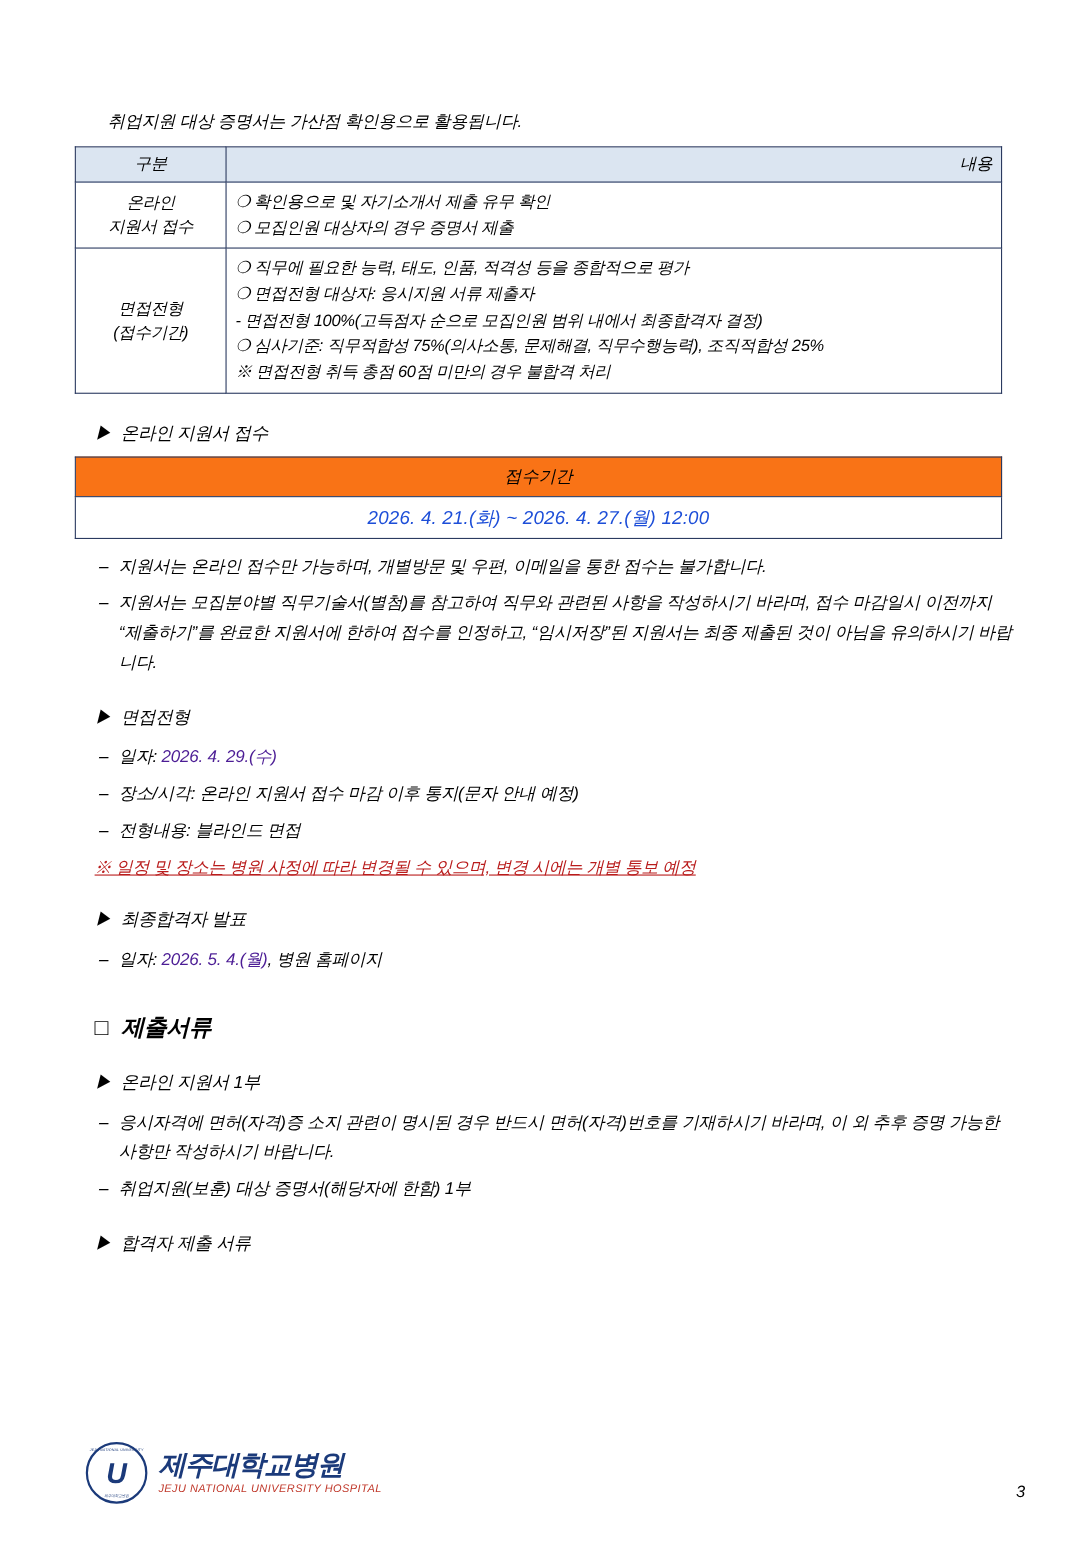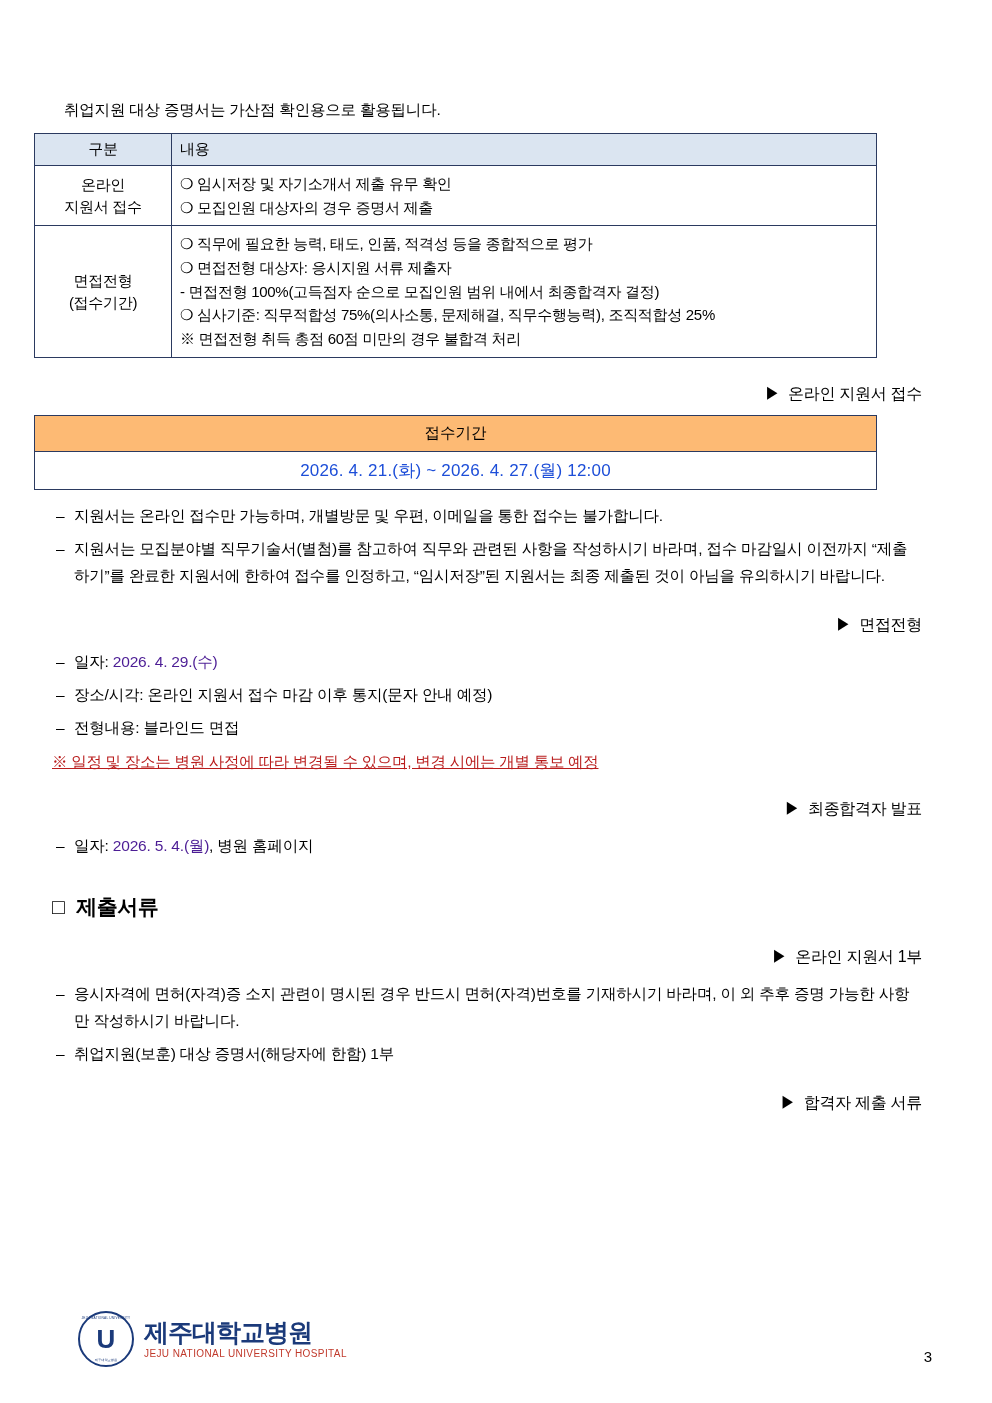--- a/index.html
+++ b/index.html
@@ -13,21 +13,22 @@
     position: relative;
     font-family: "Liberation Sans", sans-serif;
     color: #000000;
     font-size: 15.5px;
   }
   .page {
     position: relative;
     width: 992px;
     height: 1403px;
     box-sizing: border-box;
-    padding: 100px 70px 40px 34px;
+    padding: 100px 70px 40px 68px;
+    font-style: italic;
   }
 
   
   .lead {
     font-size: 15.5px;
     margin: 0 0 12px 30px;
     letter-spacing: -0.2px;
   }
 
   
@@ -39,53 +40,52 @@
   }
   table.doc-table td, table.doc-table th {
     border: 1px solid #2b3a60;
     padding: 6px 8px;
     font-size: 15px;
     vertical-align: middle;
     letter-spacing: -0.3px;
   }
   .th-cell {
     background: #dbe5f1;
-    text-align: left;
+    text-align: right;
     font-weight: normal;
     padding: 6px 0;
   }
   .col-div { width: 120px; text-align: center; }
   .cell-center { text-align: center; line-height: 1.45; }
   .cell-body { line-height: 1.58; padding-left: 12px; }
   .cell-body div { white-space: nowrap; }
 
   
   .h-arrow {
     font-size: 16px;
     margin: 26px 0 10px 18px;
     letter-spacing: -0.3px;
-    text-align: right;
   }
   .h-arrow .mark { margin-right: 8px; }
 
   
   table.period {
     border-collapse: collapse;
     width: 843px;
     table-layout: fixed;
     margin-top: 4px;
   }
   table.period td {
     border: 1px solid #2b3a60;
     text-align: center;
     font-size: 15.5px;
     padding: 7px 0;
   }
   table.period td.head {
-    background: #fdba74;
+    background: #f97316;
   }
   .period-val {
     color: #1d4ed8;
     font-size: 17px;
     letter-spacing: 0.2px;
   }
 
   
   ul.dash {
     list-style: none;
@@ -206,21 +206,21 @@
       <tr>
         <th class="th-cell col-div">구분</th>
         <th class="th-cell">내용</th>
       </tr>
       <tr>
         <td class="cell-center">
           <div>온라인</div>
           <div>지원서 접수</div>
         </td>
         <td class="cell-body">
-          <div>❍ 임시저장 및 자기소개서 제출 유무 확인</div>
+          <div>❍ 확인용으로 및 자기소개서 제출 유무 확인</div>
           <div>❍ 모집인원 대상자의 경우 증명서 제출</div>
         </td>
       </tr>
       <tr>
         <td class="cell-center">
           <div>면접전형</div>
           <div>(접수기간)</div>
         </td>
         <td class="cell-body">
           <div>❍ 직무에 필요한 능력, 태도, 인품, 적격성 등을 종합적으로 평가</div>

